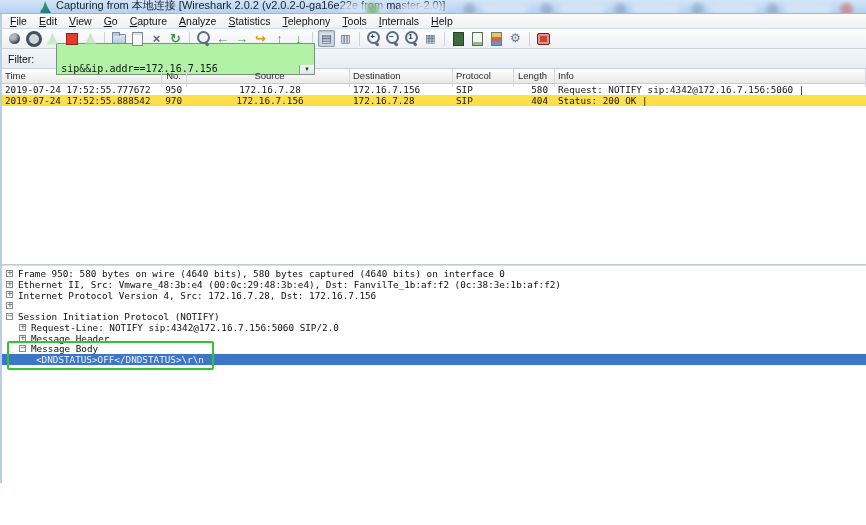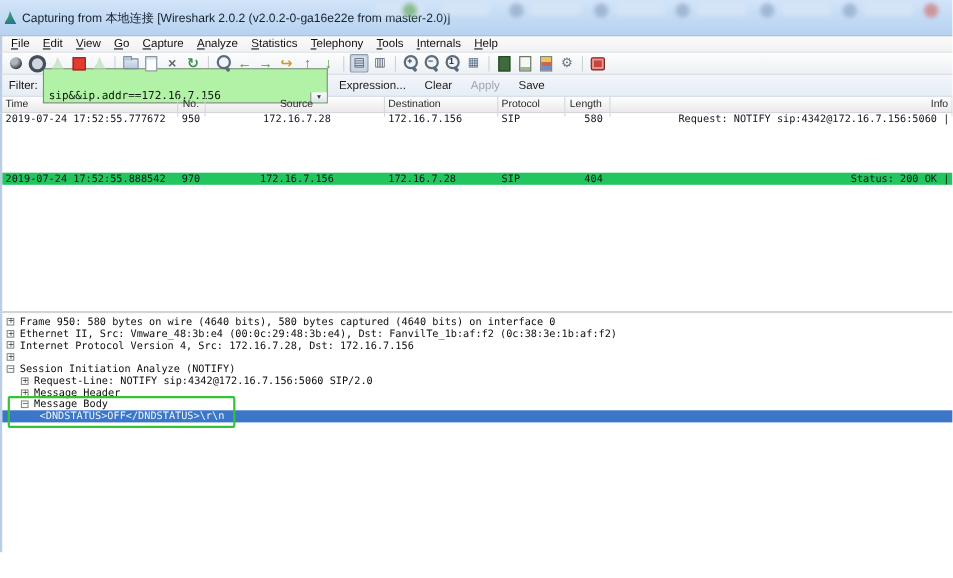--- a/index.html
+++ b/index.html
@@ -1,21 +1,21 @@
 <!DOCTYPE html>
 <html><head>
 <meta charset="utf-8">
 <style>
   * { margin:0; padding:0; box-sizing:border-box; }
   html,body { background:#ffffff; }
   body { font-family:"Liberation Sans","DejaVu Sans",sans-serif; width:866px; height:525px; overflow:hidden; }
   .window { width:866px; height:525px; position:relative; background:#fff; }
 
   
-  .titlebar { height:33px; background:linear-gradient(#d2e4f8,#b5d2f0); position:relative; display:flex; align-items:center; overflow:hidden; border-bottom:1px solid #9fb6cf; }
+  .titlebar { height:14px; background:linear-gradient(#d2e4f8,#b5d2f0); position:relative; display:flex; align-items:flex-end; overflow:hidden; border-bottom:1px solid #9fb6cf;padding-left:36px; }
   .titlebar .blobs { position:absolute; inset:0; pointer-events:none; }
   .blob { position:absolute; top:3px; width:13px; height:13px; border-radius:50%; background:#7f99ba; opacity:.55; filter:blur(2px); }
   .blob.b-green { background:#4e9b3c; }
   .blob.b-red { background:#cf5a50; }
   .blob.b-pill { width:46px; height:11px; border-radius:6px; background:#d7e6f6; opacity:.8; }
   .app-fin { width:11px; height:12px; margin:0 5px 0 4px; background:linear-gradient(160deg,#4fae57,#1b6f9e); clip-path:polygon(8% 100%, 100% 100%, 70% 52%, 46% 0, 30% 48%, 0 92%); }
   .title-text { font-size:11px; color:#15202b; white-space:nowrap; }
 
   
   .menubar { height:15px; background:linear-gradient(#fbfbfb,#f0f1f3); border-bottom:1px solid #d8dbe0; border-left:2px solid #b9cde4; display:flex; align-items:center; padding-left:2px; }
@@ -47,43 +47,43 @@
   .ic-colorize { border:1px solid #8d9aa9; background:linear-gradient(#dce4ee,#c9d4e2); box-shadow:inset 0 1px 2px rgba(0,0,0,.18); }
   .ic-colorize .g, .ic-list .g { font-size:11px; color:#4a5a6d; }
   .ic-grid .g { font-size:11px; color:#566b80; }
   .doc-green::before { content:""; width:9px; height:12px; background:#3e6b3e; border:1px solid #24441f; }
   .doc-check::before { content:""; width:9px; height:12px; background:#f4f7f2; border:1px solid #5d6b5b; box-shadow:inset 0 -3px 0 #9db88d; }
   .doc-multi::before { content:""; width:9px; height:12px; border:1px solid #777; background:linear-gradient(#e7c95e 0 33%, #cc6650 33% 66%, #6f8fc0 66% 100%); }
   .ic-pref .g { font-size:12px; color:#6b7886; }
   .ic-red::before { content:""; width:11px; height:10px; background:#c7453c; border:1px solid #7d221c; border-radius:2px; box-shadow:inset 0 0 0 2px #e4938d; }
 
   
-  .filterbar { height:20px; background:linear-gradient(#f2f5fa,#e7edf5); border-bottom:1px solid #c6cfda; border-left:2px solid #b9cde4; display:flex; align-items:center; }
+  .filterbar { height:20px; background:linear-gradient(#f2f5fa,#e7edf5); border-bottom:1px solid #c6cfda; border-left:2px solid #b9cde4; display:flex; align-items:center;gap:17px; }
   .filter-label { font-size:10.5px; color:#111; margin:0 5px 0 6px; }
   .filter-combo { display:flex; align-items:flex-end; height:32px; width:259px; border:1px solid #7f8f7f; background:#b2f2a6; }
   .filter-input { flex:1; background:transparent; border:none; outline:none; font-family:"DejaVu Sans Mono",monospace; font-size:10px; color:#0c1a0c; padding:0 4px; }
   .filter-drop { width:15px; border-left:1px solid #8fa08f; background:linear-gradient(#fdfdfd,#dfe3e8); display:flex; align-items:center; justify-content:center; font-size:8px; color:#333; cursor:default; }
   .filter-buttons { display:flex; align-items:center; margin-left:10px; gap:17px; }
   .fbtn { font-size:10.5px; color:#1b1b1b; cursor:default; }
   .fbtn.disabled { color:#9ea6af; }
 
   
   .plist-header { height:15px; display:flex; background:linear-gradient(#ffffff,#e9e9ea); border-bottom:1px solid #c9ccd1; border-left:2px solid #b9cde4; }
   .ph-cell { font-size:9.5px; color:#2a2a2a; border-right:1px solid #d6d8db; padding:1px 3px 17px 3px; overflow:hidden; white-space:nowrap; }
   .plist-rows { height:180px; background:#fff; border-left:2px solid #b9cde4; overflow:hidden; }
   .prow { height:11px; display:flex; font-family:"DejaVu Sans Mono",monospace; font-size:9.3px; color:#14161a; white-space:nowrap; }
-  .prow.alt { background:#22c55e;margin-top:43px; }
+  .prow.alt { background:#fde047; }
   .pc { padding:0 3px; overflow:hidden; }
   .col-time { width:160px; }
   .col-no { width:25px; text-align:right; padding-right:5px; }
   .col-src { width:163px; padding-left:6px;text-align:center; }
   .col-dst { width:103px; }
   .col-proto { width:61px; }
   .col-len { width:41px; text-align:right; padding-right:7px; }
-  .col-info { flex:1;text-align:right; }
+  .col-info { flex:1; }
   .ph-cell.col-no { text-align:right; }
   .ph-cell.col-len { text-align:left; padding-left:4px; }
 
   .pane-sep { height:2px; background:linear-gradient(#b7bec6,#e4e9ee); border-left:2px solid #b9cde4; }
 
   
   .details { height:217px; background:#fff; position:relative; border-left:2px solid #b9cde4; padding-top:2px; font-family:"DejaVu Sans Mono",monospace; overflow:hidden; }
   .dline { height:10.8px; display:flex; align-items:center; font-size:9.3px; color:#0d0d0d; white-space:nowrap; width:866px; }
   .dline.ind0 { padding-left:4px; }
   .dline.ind1 { padding-left:17px; }
@@ -253,31 +253,20 @@
   </div>
 
   <div class="filterbar">
     <span class="filter-label">Filter:</span>
     <span class="filter-combo">
       <input class="filter-input" value="sip&amp;&amp;ip.addr==172.16.7.156" style="">
       <span class="filter-drop">
           <span style="transform:scale(.75)">▼</span>
         </span>
     </span>
-    <span class="filter-buttons">
-
-        <span class="fbtn">Expression...</span>
-
-        <span class="fbtn">Clear</span>
-
-        <span class="fbtn disabled">Apply</span>
-
-        <span class="fbtn">Save</span>
-
-    </span>
   </div>
 
   <div class="plist-header">
 
       <span class="ph-cell col-time">Time</span>
 
       <span class="ph-cell col-no">No.</span>
 
       <span class="ph-cell col-src">Source</span>
 
@@ -333,21 +322,21 @@
         <span class="expander">+</span>
         <span class="dtext">Internet Protocol Version 4, Src: 172.16.7.28, Dst: 172.16.7.156</span>
       </div>
 
       <div class="dline ind0">
         <span class="expander">+</span>
       </div>
 
       <div class="dline ind0">
         <span class="expander">−</span>
-        <span class="dtext">Session Initiation Analyze (NOTIFY)</span>
+        <span class="dtext">Session Initiation Protocol (NOTIFY)</span>
       </div>
 
       <div class="dline ind1">
         <span class="expander">+</span>
         <span class="dtext">Request-Line: NOTIFY sip:4342@172.16.7.156:5060 SIP/2.0</span>
       </div>
 
       <div class="dline ind1">
         <span class="expander">+</span>
         <span class="dtext">Message Header</span>

